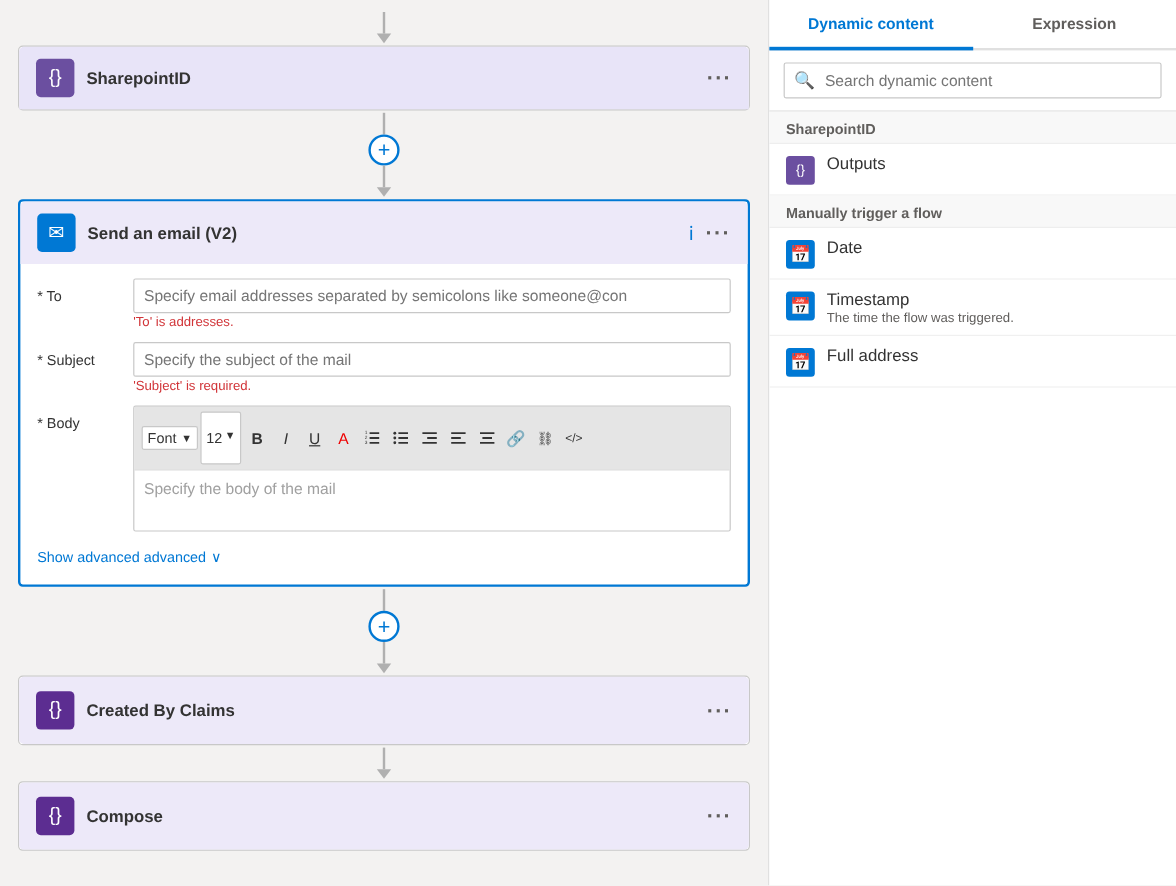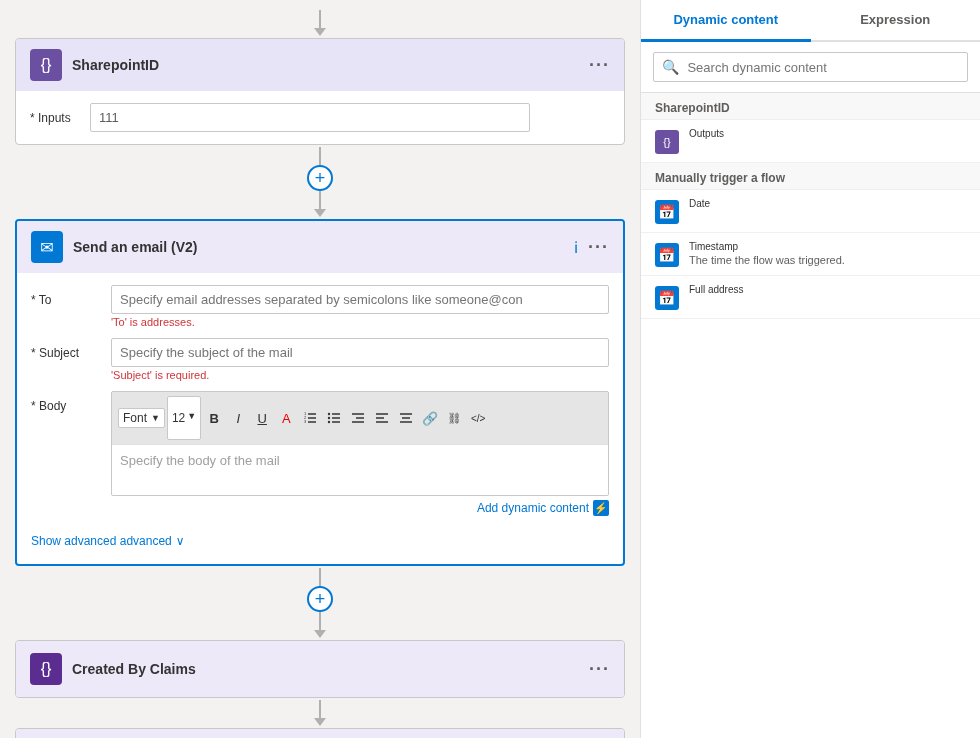--- a/index.html
+++ b/index.html
@@ -316,21 +316,21 @@
       justify-content: center;
       color: white;
       font-size: 11px;
       flex-shrink: 0;
       margin-top: 2px;
     }
     .dynamic-item-icon.blue { background: #0078d4; }
     .dynamic-item-icon.purple { background: #6b4fa0; }
     .dynamic-item-text {}
     .dynamic-item-title {
-      font-size: 10px;
+      font-size: 14px;
       color: #333;
       font-weight: 500;
     }
     .dynamic-item-subtitle {
       font-size: 11px;
       color: #605e5c;
       margin-top: 2px;
     }
 
     
@@ -395,26 +395,20 @@
     </div>
 
     <div class="inputs-node">
       <div class="inputs-node-header">
         <div class="flow-node-header-left">
           <div class="node-icon purple">{}</div>
           <span class="node-title">SharepointID</span>
         </div>
         <div class="node-header-right">
           <span class="more-icon">···</span>
-        </div>
-      </div>
-      <div class="inputs-body">
-        <div class="inputs-field-row">
-          <span class="inputs-label">* Inputs</span>
-          <input class="text-input" style="max-width: 440px;" type="text" value="111">
         </div>
       </div>
     </div>
 
     <div class="flow-connector">
       <div class="fc-line"></div>
       <div class="fc-plus">+</div>
       <div class="fc-line"></div>
       <div class="fc-arrow"></div>
     </div>
@@ -509,26 +503,20 @@
                     </svg>
                 </button>
                 <button class="toolbar-btn">🔗</button>
                 <button class="toolbar-btn" style="font-size:11px;">⛓</button>
                 <button class="toolbar-btn" style="font-size:10px;">&lt;/&gt;</button>
               </div>
               <div class="body-content" contenteditable="true" style="">
                 <span>Specify the body of the mail</span>
               </div>
             </div>
-            <div class="add-dynamic-row">
-              <button class="add-dynamic-btn">
-                <span>Add dynamic content</span>
-                <span style="background:#0078d4;color:white;width:16px;height:16px;border-radius:2px;display:inline-flex;align-items:center;justify-content:center;font-size:11px;">⚡</span>
-              </button>
-            </div>
           </div>
         </div>
 
         <div class="advanced-options">
           <span>Show advanced advanced</span>
           <span>∨</span>
         </div>
       </div>
     </div>
 

